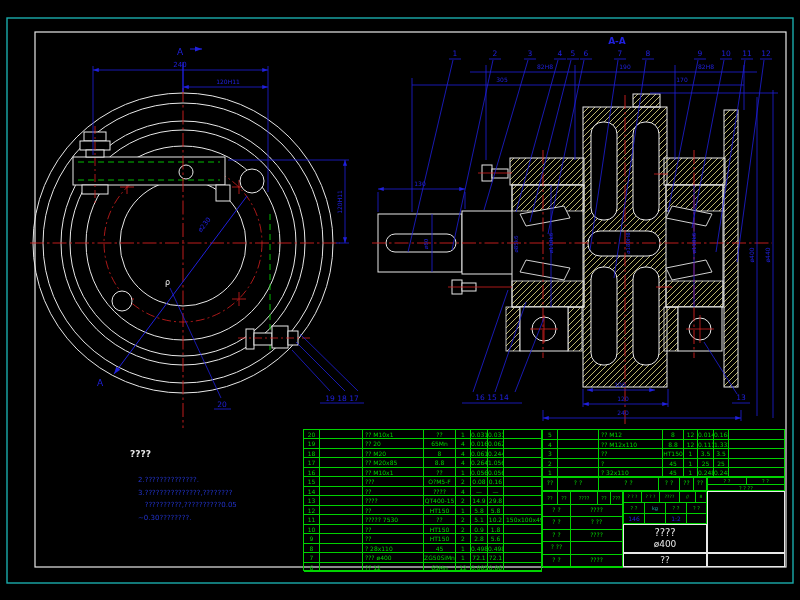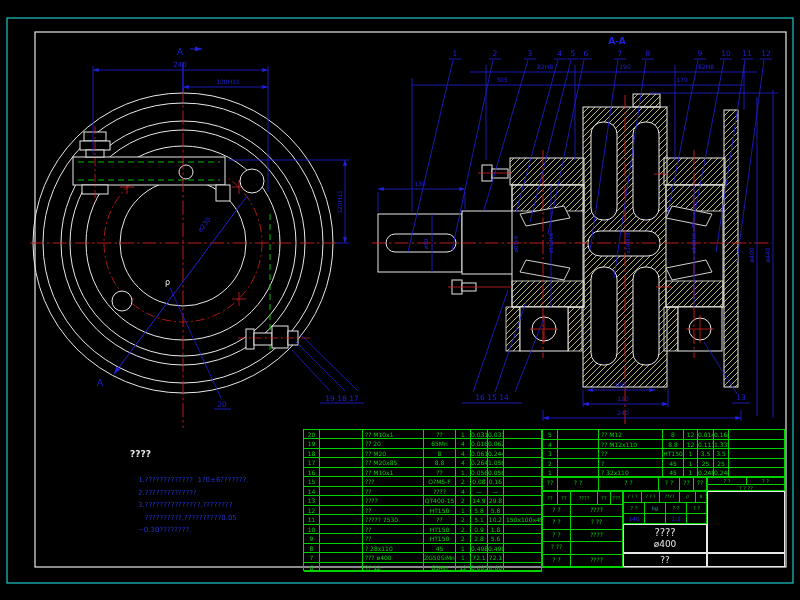--- a/index.html
+++ b/index.html
@@ -255,21 +255,20 @@
       <text x="754" y="255" transform="rotate(-90 754 255)">ø400</text>
       <text x="770" y="255" transform="rotate(-90 770 255)">ø440</text>
     </g>
   </g>
 </svg>
 
 
 <div id="notes">
   <div class="hd">????</div>
   <div style="height:14px"></div>
-  <div class="ln">1.?????????????  1?0±6???????.</div>
   <div class="ln">2.??????????????.</div>
   <div class="ln">3.???????????????,????????</div>
   <div class="ln">   ??????????,??????????0.05</div>
   <div class="ln">~0.30????????.</div>
 </div>
 
 
 <div id="bomLeft" class="tbl" style="left:303px;top:429px;width:239px;height:142px">
       <div class="c" style="left: 0px; top: 0px; width: 16px; height: 9.46667px;">20</div>
       <div class="c" style="left: 16px; top: 0px; width: 43px; height: 9.46667px;"></div>

